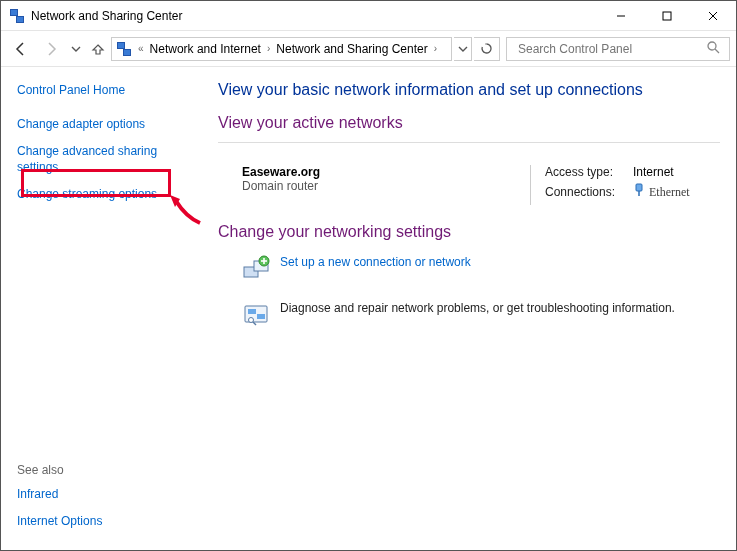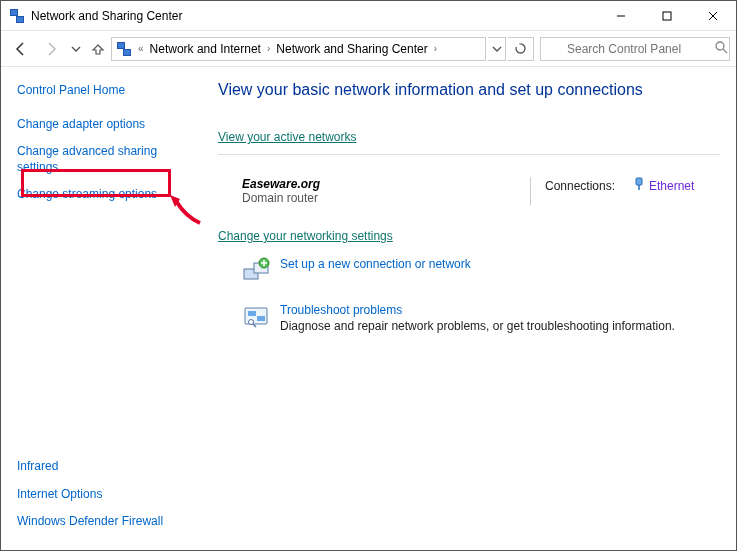--- a/index.html
+++ b/index.html
@@ -59,24 +59,24 @@
     gap:4px;
     font-size:12px;
   }
   .addr-icon { width:16px;height:16px; }
   .addr-sep { color:#666; font-size:10px; padding:0 2px; }
   .refresh-btn {
     width:26px; height:24px; border:1px solid #ccc; border-left:none;
     display:flex;align-items:center;justify-content:center;
   }
   .searchbox {
-    width:190px; height:24px; border:1px solid #ccc;
+    width:224px; height:24px; border:1px solid #ccc;
     margin-left:4px;
     display:flex; align-items:center;
-    padding:0 24px;
+    padding:0 9px;
     color:#777;
     justify-content:space-between;
   }
   .searchbox input {
     border:none; outline:none; font-size:12px; color:#555; width:150px;
     background:transparent;
   }
   
   .body {
     display:flex;
@@ -111,42 +111,42 @@
     pointer-events:none;
   }
   
   .main {
     flex:1;
     padding: 14px 16px 8px 12px;
   }
   .main-heading {
     color:#003399;
     font-size:16px;
-    margin-bottom:31px;
+    margin-bottom:15px;
   }
   .section-label {
-    color:#0f766e; font-size:12px; margin-bottom:10px;text-decoration:underline;
+    color:#701a75; font-size:16px; margin-bottom:10px;
   }
   .active-net {
     display:flex;
     border-bottom:0;
     padding: 8px 0 18px 24px;
   }
   .active-net .net-left { flex:1; }
-  .net-name { font-weight:bold;font-style:italic; }
+  .net-name { font-weight:bold; }
   .net-type { color:#555; }
   .net-right {
     min-width:190px;
     border-left:1px solid #ccc;
     padding-left:14px;
     font-size:12px;
   }
   .net-row { display:flex; gap:8px; align-items:center; margin-bottom:4px;}
   .net-row .k { width:80px; color:#222;}
-  .net-row .v-link { color:#6d28d9; cursor:pointer; display:flex; align-items:center; gap:4px;}
+  .net-row .v-link { color:#404040; cursor:pointer; display:flex; align-items:center; gap:4px;font-family:Liberation Serif, serif;}
   .net-divider { border-top:1px solid #ddd; margin: 4px 0 14px 0; }
   .setting-item {
     display:flex; gap:10px; padding: 4px 0 14px 24px;
   }
   .setting-item .icon {
     width:28px; height:28px; flex:0 0 28px;
   }
   .setting-item .txt .title { color:#0066cc; cursor:pointer; margin-bottom:2px;}
   .setting-item .txt .desc { color:#222; }
   
@@ -246,23 +246,23 @@
 
   <div class="sidebar">
     <a>Control Panel Home</a>
     <div style="height:6px"></div>
     <a>Change adapter options</a>
     <a>Change advanced sharing settings</a>
     <a>Change streaming options</a>
 
     <div class="section-gap"></div>
 
+    <div class="see-also-hdr">See also</div>
     <a>Infrared</a>
     <a>Internet Options</a>
-    <a>Windows Defender Firewall</a>
 
     <div class="highlight-box"></div>
     <svg class="red-arrow" width="40" height="34">
       <defs></defs>
       <path d="M34 30 Q20 24 10 8" fill="none" stroke="#e4002b" stroke-width="4"></path>
       <path d="M4 2 L14 6 L9 14 Z" fill="#e4002b"></path>
     </svg>
   </div>
 
   <div class="main">
@@ -270,36 +270,40 @@
 
     <div class="section-label">View your active networks</div>
     <div class="net-divider"></div>
 
     <div class="active-net">
       <div class="net-left">
         <div class="net-name">Easeware.org</div>
         <div class="net-type">Domain router</div>
       </div>
       <div class="net-right">
+        <div class="net-row">
+          <span class="k">Access type:</span>
+          <span>Internet</span>
+        </div>
         <div class="net-row">
           <span class="k">Connections:</span>
           <span class="v-link">
             <span>
               <svg width="12" height="14">
                   <rect x="3" y="1" width="6" height="7" rx="1" fill="#6aa9e9" stroke="#2a6db5"></rect>
                   <line x1="6" y1="8" x2="6" y2="13" stroke="#2a6db5" stroke-width="1.5"></line>
                 </svg>
             </span>
             <span>Ethernet</span>
           </span>
         </div>
       </div>
     </div>
 
-    <div class="section-label" style="margin-top:6px">Change your networking settings</div>
+    <div class="section-label" style="">Change your networking settings</div>
 
     <div class="setting-item">
       <div class="icon">
         <svg width="28" height="28">
           <rect x="2" y="12" width="14" height="10" fill="#cfdff3" stroke="#5a7ca5"></rect>
           <rect x="12" y="6" width="14" height="10" fill="#e9f2fb" stroke="#5a7ca5"></rect>
           <circle cx="22" cy="6" r="5" fill="#5cc25c" stroke="#2e8b2e"></circle>
           <line x1="22" y1="3" x2="22" y2="9" stroke="#fff" stroke-width="1.6"></line>
           <line x1="19" y1="6" x2="25" y2="6" stroke="#fff" stroke-width="1.6"></line>
         </svg>
@@ -313,19 +317,18 @@
       <div class="icon">
         <svg width="28" height="28">
           <rect x="3" y="5" width="22" height="16" rx="1" fill="#eef4fb" stroke="#5a7ca5"></rect>
           <rect x="6" y="8" width="8" height="5" fill="#6aa9e9"></rect>
           <rect x="15" y="13" width="8" height="5" fill="#6aa9e9"></rect>
           <circle cx="9" cy="19" r="2.5" fill="#fff" stroke="#5a7ca5"></circle>
           <line x1="11" y1="21" x2="14" y2="24" stroke="#5a7ca5" stroke-width="1.4"></line>
         </svg>
       </div>
       <div class="txt">
-        <div class="title">Troubleshoot problems</div>
         <div class="desc">Diagnose and repair network problems, or get troubleshooting information.</div>
       </div>
     </div>
 
   </div>
 </div>
 
 </body></html>

